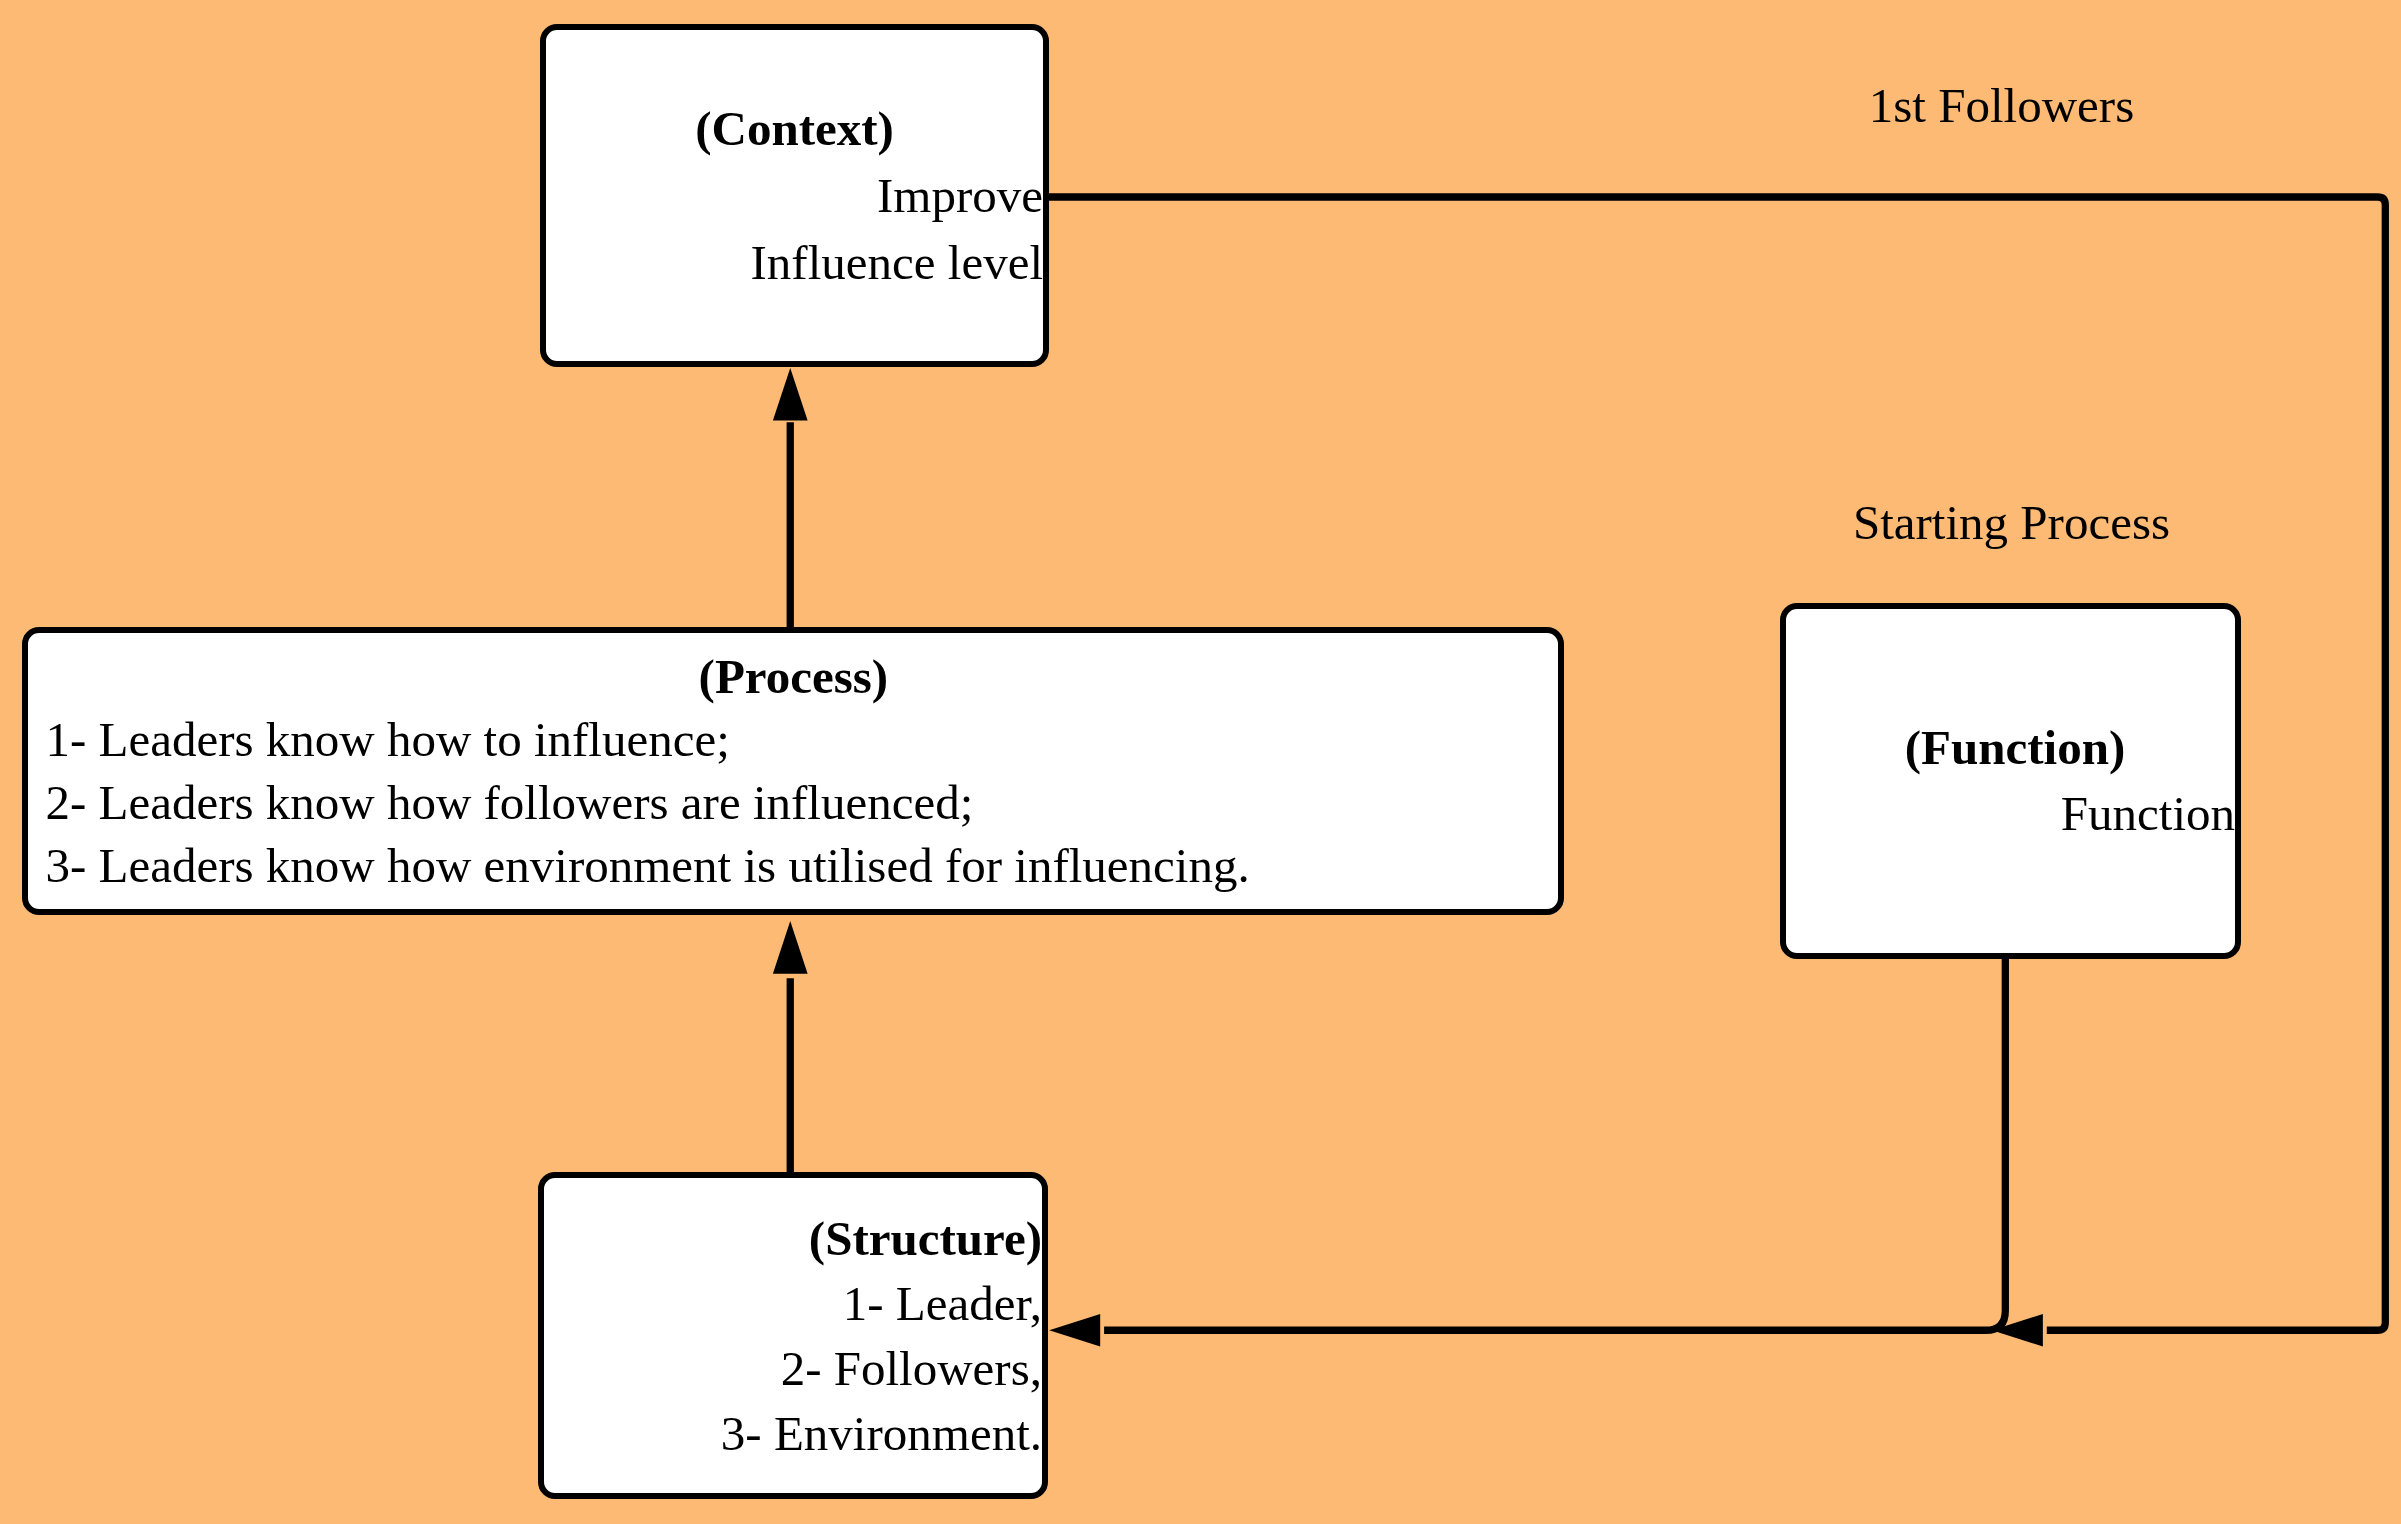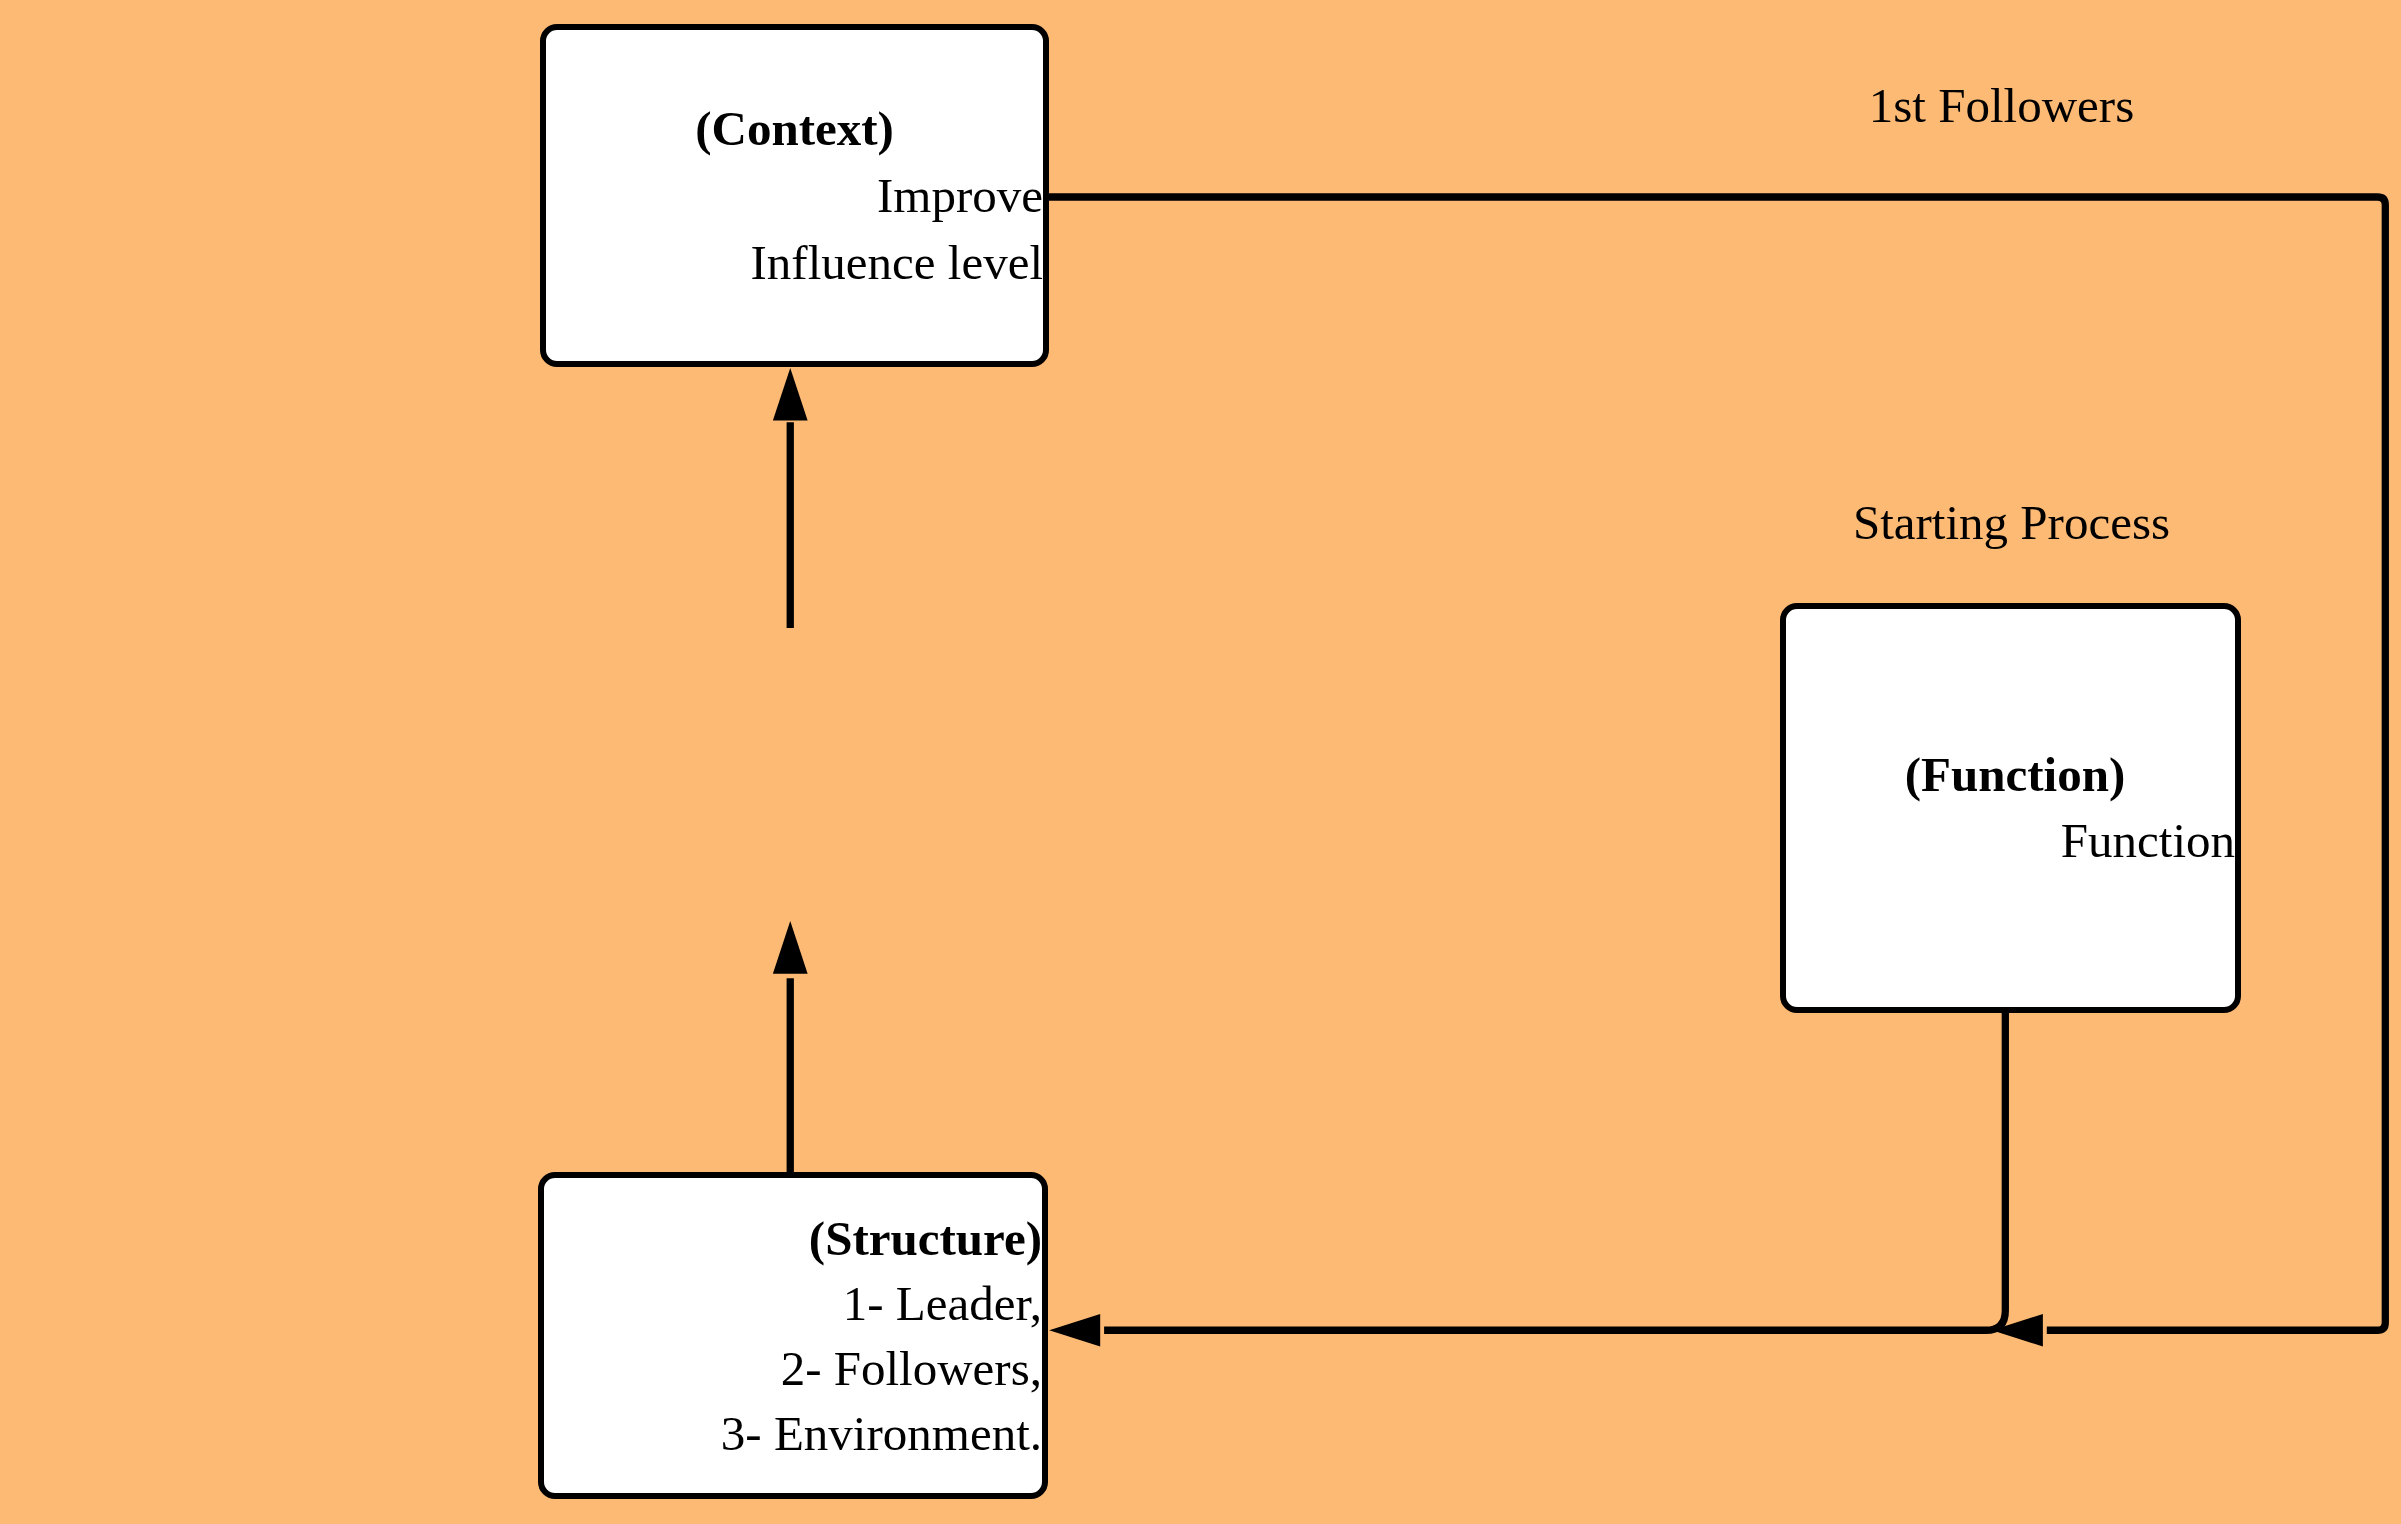--- a/index.html
+++ b/index.html
@@ -42,21 +42,21 @@
     text-align: right;
   }
   .node-item {
     text-align: left;
   }
   .node-context   { left: 540px;  top: 23.5px;   width: 509px;  height: 343px; line-height: 67px; }
   .node-process   { left: 22.4px;   top: 627px; width: 1542px; height: 288px; line-height: 63px; }
   .node-process .node-item { padding-left: 17px; }
   .node-structure { left: 538px;  top: 1172px; width: 510px;  height: 327px; line-height: 65px; align-items: flex-end; }
   .node-structure .node-item { padding-left: 16px; }
-  .node-function  { left: 1780px; top: 603px; width: 461px;  height: 410px; padding-left: 9px; }
+  .node-function  { left: 1780px; top: 603px; width: 461px;  height: 356px; padding-left: 9px; }
   .float-label {
     position: absolute;
     font-size: 49px;
     line-height: 56px;
     text-align: center;
     width: 561px;
   }
   .label-first-iteration { left: 1721px; top: 78px; }
   .label-starting-process { left: 1731px; top: 495px; }
 </style>
@@ -81,20 +81,26 @@
     <path d="M 1410 1120 V 753" fill="none" stroke="#000000" stroke-width="13"></path>
     <polygon points="1410,656 1379,750 1441,750" fill="#000000"></polygon>
   </svg>
 
   <div class="node node-context">
     <div class="node-title">(Context)</div>
     <div class="node-line">Improve</div>
     <div class="node-line">Influence level</div>
   </div>
 
+  <div class="node node-process">
+    <div class="node-title">(Process)</div>
+    <div class="node-item">1- Leaders know how to influence;</div>
+    <div class="node-item">2- Leaders know how followers are influenced;</div>
+    <div class="node-item">3- Leaders know how environment is utilised for influencing.</div>
+  </div>
 
   <div class="node node-structure">
     <div class="node-title">(Structure)</div>
     <div class="node-item">1- Leader,</div>
     <div class="node-item">2- Followers,</div>
     <div class="node-item">3- Environment.</div>
   </div>
 
   <div class="node node-function">
     <div class="node-title">(Function)</div>

